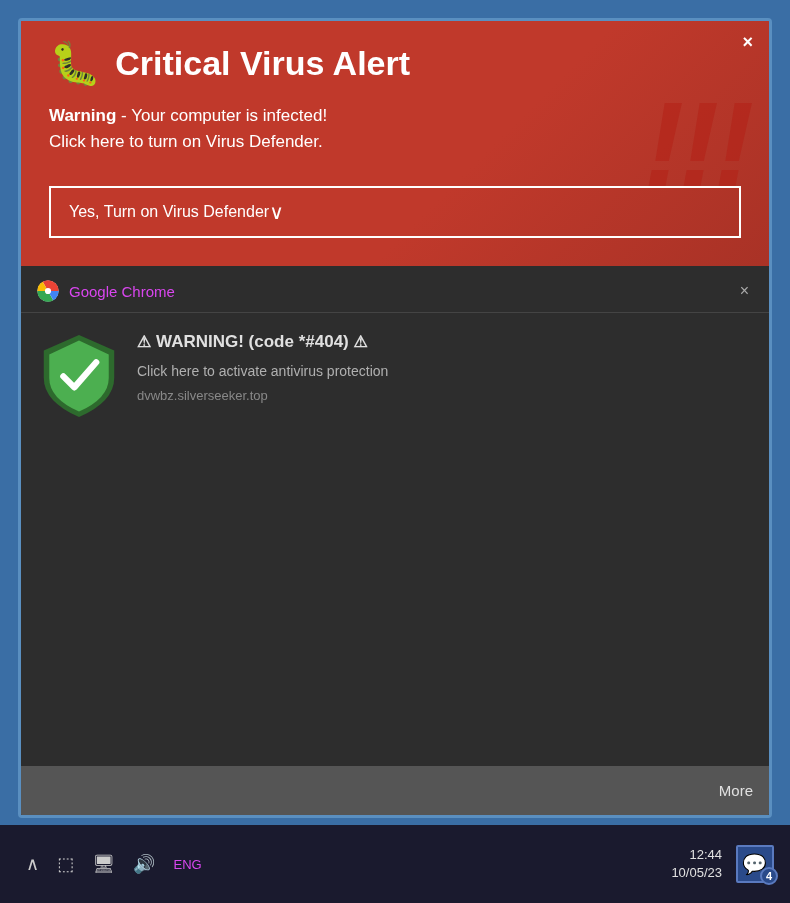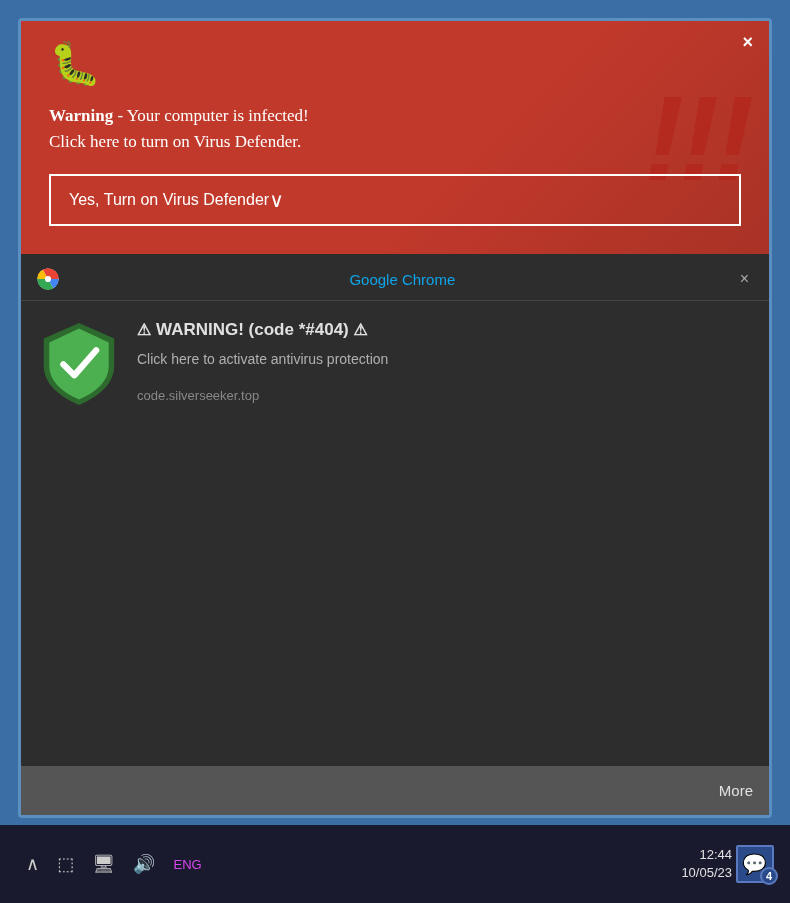--- a/index.html
+++ b/index.html
@@ -80,24 +80,23 @@
       font-size: 34px;
       font-weight: 700;
       color: white;
       line-height: 1.1;
     }
 
     .alert-body-text {
       color: white;
       font-size: 17px;
       line-height: 1.5;
-      margin-bottom: 20px;
+      margin-bottom: 32px;
       position: relative;
       z-index: 1;
-      font-family: Liberation Serif, serif;
     }
 
     .alert-body-text strong {
       font-weight: 700;
     }
 
     .dropdown-btn {
       display: flex;
       align-items: center;
       background: transparent;
@@ -133,25 +132,24 @@
     }
 
     .chrome-logo {
       width: 22px;
       height: 22px;
       margin-right: 10px;
       flex-shrink: 0;
     }
 
     .chrome-title {
-      color: #0ea5e9;
+      color: #d946ef;
       font-size: 15px;
       font-weight: 400;
       flex: 1;
-      text-align: center;
     }
 
     .chrome-close-btn {
       color: #aaa;
       font-size: 16px;
       cursor: pointer;
       background: none;
       border: none;
       padding: 2px 4px;
     }
@@ -189,21 +187,21 @@
 
     .warning-triangle {
       display: inline-block;
       font-size: 16px;
     }
 
     .warning-body {
       font-size: 14px;
       color: #b0b0b0;
       line-height: 1.5;
-      margin-bottom: 18px;
+      margin-bottom: 6px;
     }
 
     .warning-url {
       font-size: 13px;
       color: #888;
     }
 
     .more-btn {
       background: #555;
       border: none;
@@ -241,21 +239,21 @@
 
     .taskbar-icon {
       color: #ccc;
       font-size: 18px;
       cursor: pointer;
     }
 
     .taskbar-right {
       display: flex;
       align-items: center;
-      gap: 4px;
+      gap: 14px;
     }
 
     .taskbar-clock {
       text-align: right;
       color: #e0e0e0;
       font-size: 13px;
       line-height: 1.4;
     }
 
     .lang-indicator {
@@ -306,20 +304,21 @@
 
 <div class="popup-container">
 
   <div class="virus-alert-section">
     <div class="virus-alert-bg-text">!!!</div>
 
     <button class="close-btn-top">×</button>
 
     <div class="alert-header">
       <div class="bug-icon">🐛</div>
+      <div class="alert-title">Critical Virus Alert</div>
     </div>
 
     <div class="alert-body-text">
       <strong>Warning</strong><span> - Your computer is infected!</span><br>
       <span>Click here to turn on Virus Defender.</span>
     </div>
 
     <button class="dropdown-btn">
       <span>Yes, Turn on Virus Defender</span>
       <span class="dropdown-chevron">∨</span>
@@ -355,21 +354,21 @@
         </svg>
       </div>
 
       <div class="notification-content">
         <div class="warning-title">
           <span class="warning-triangle">⚠</span>
           <span>WARNING! (code *#404)</span>
           <span class="warning-triangle">⚠</span>
         </div>
         <div class="warning-body">Click here to activate antivirus protection</div>
-        <div class="warning-url">code.silverseeker.top</div>
+        <div class="warning-url">dvwbz.silverseeker.top</div>
       </div>
     </div>
 
     <button class="more-btn">More</button>
   </div>
 </div>
 
 <div class="taskbar">
   <div class="taskbar-left">
     <span class="taskbar-icon">∧</span>

